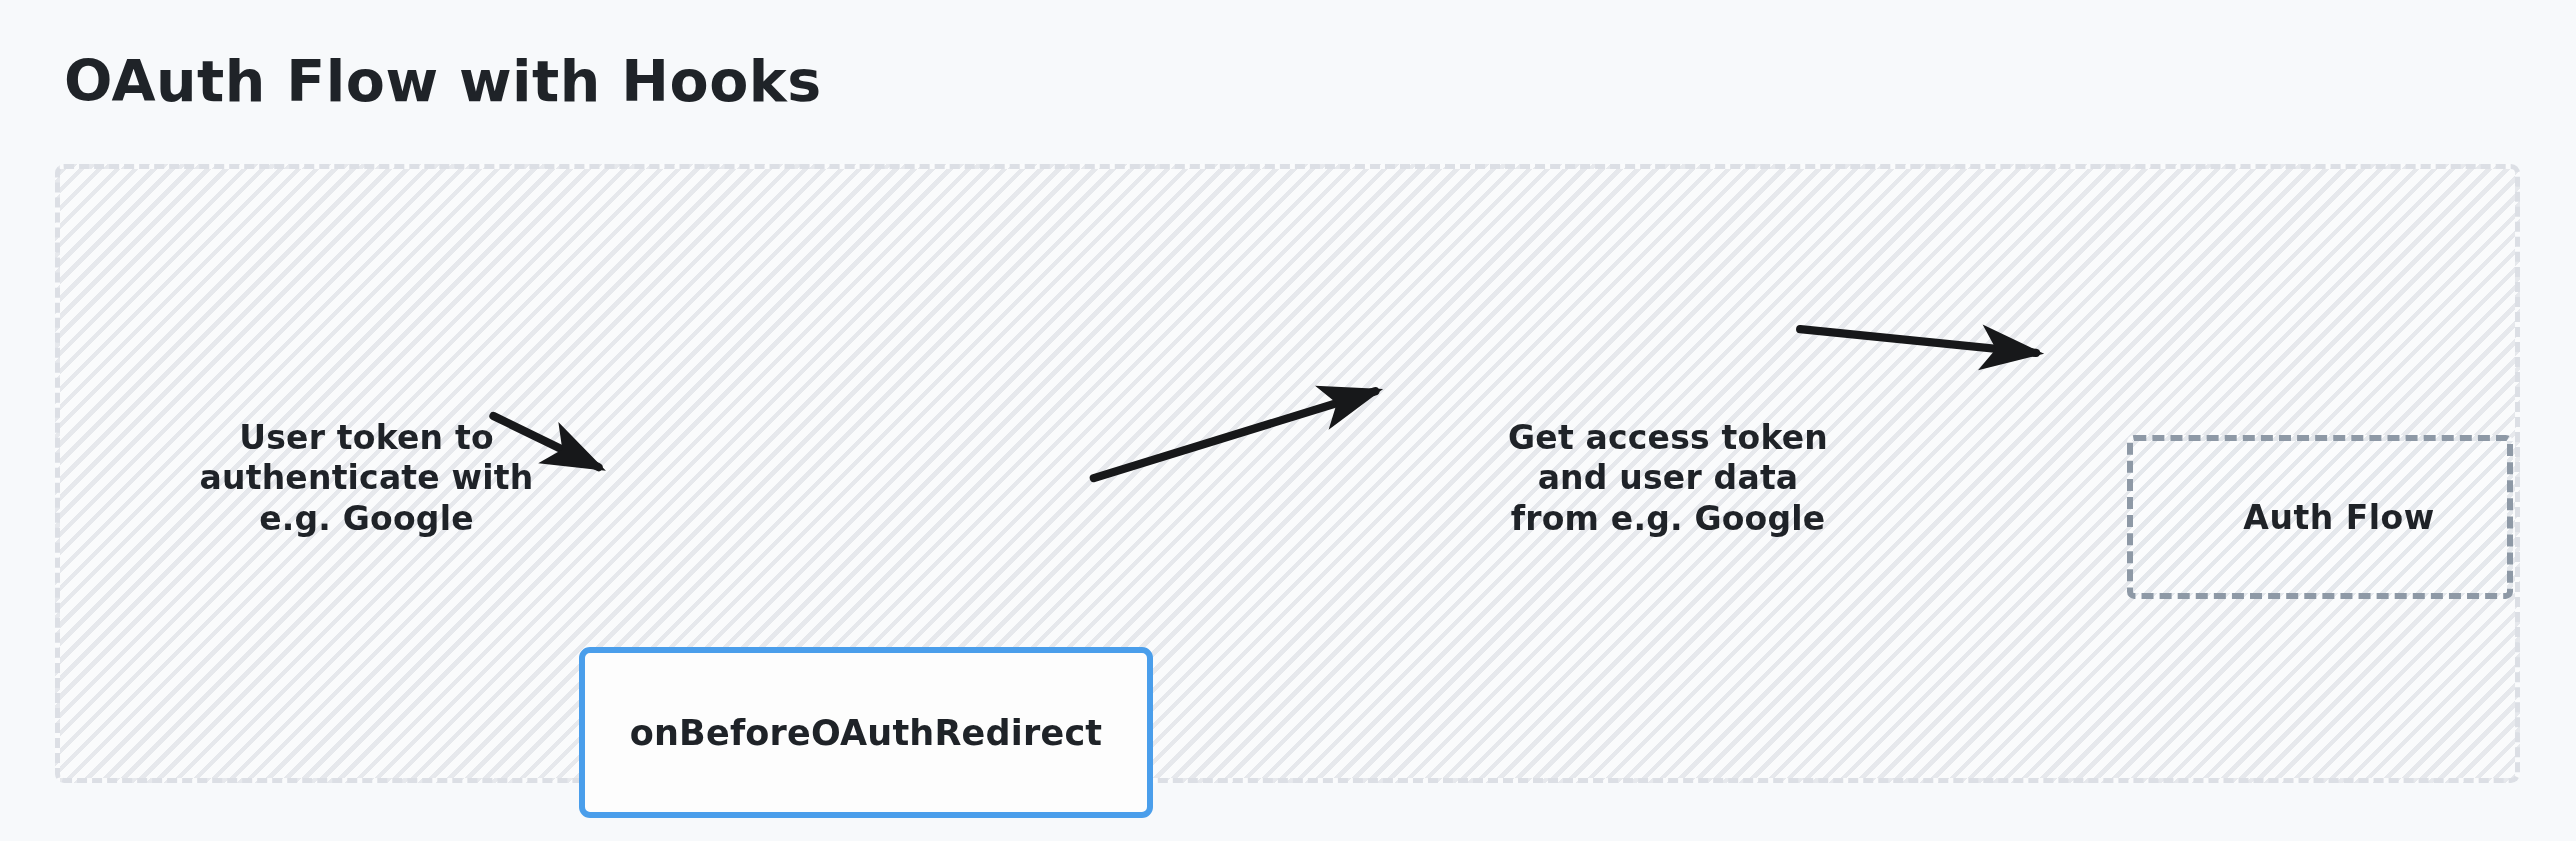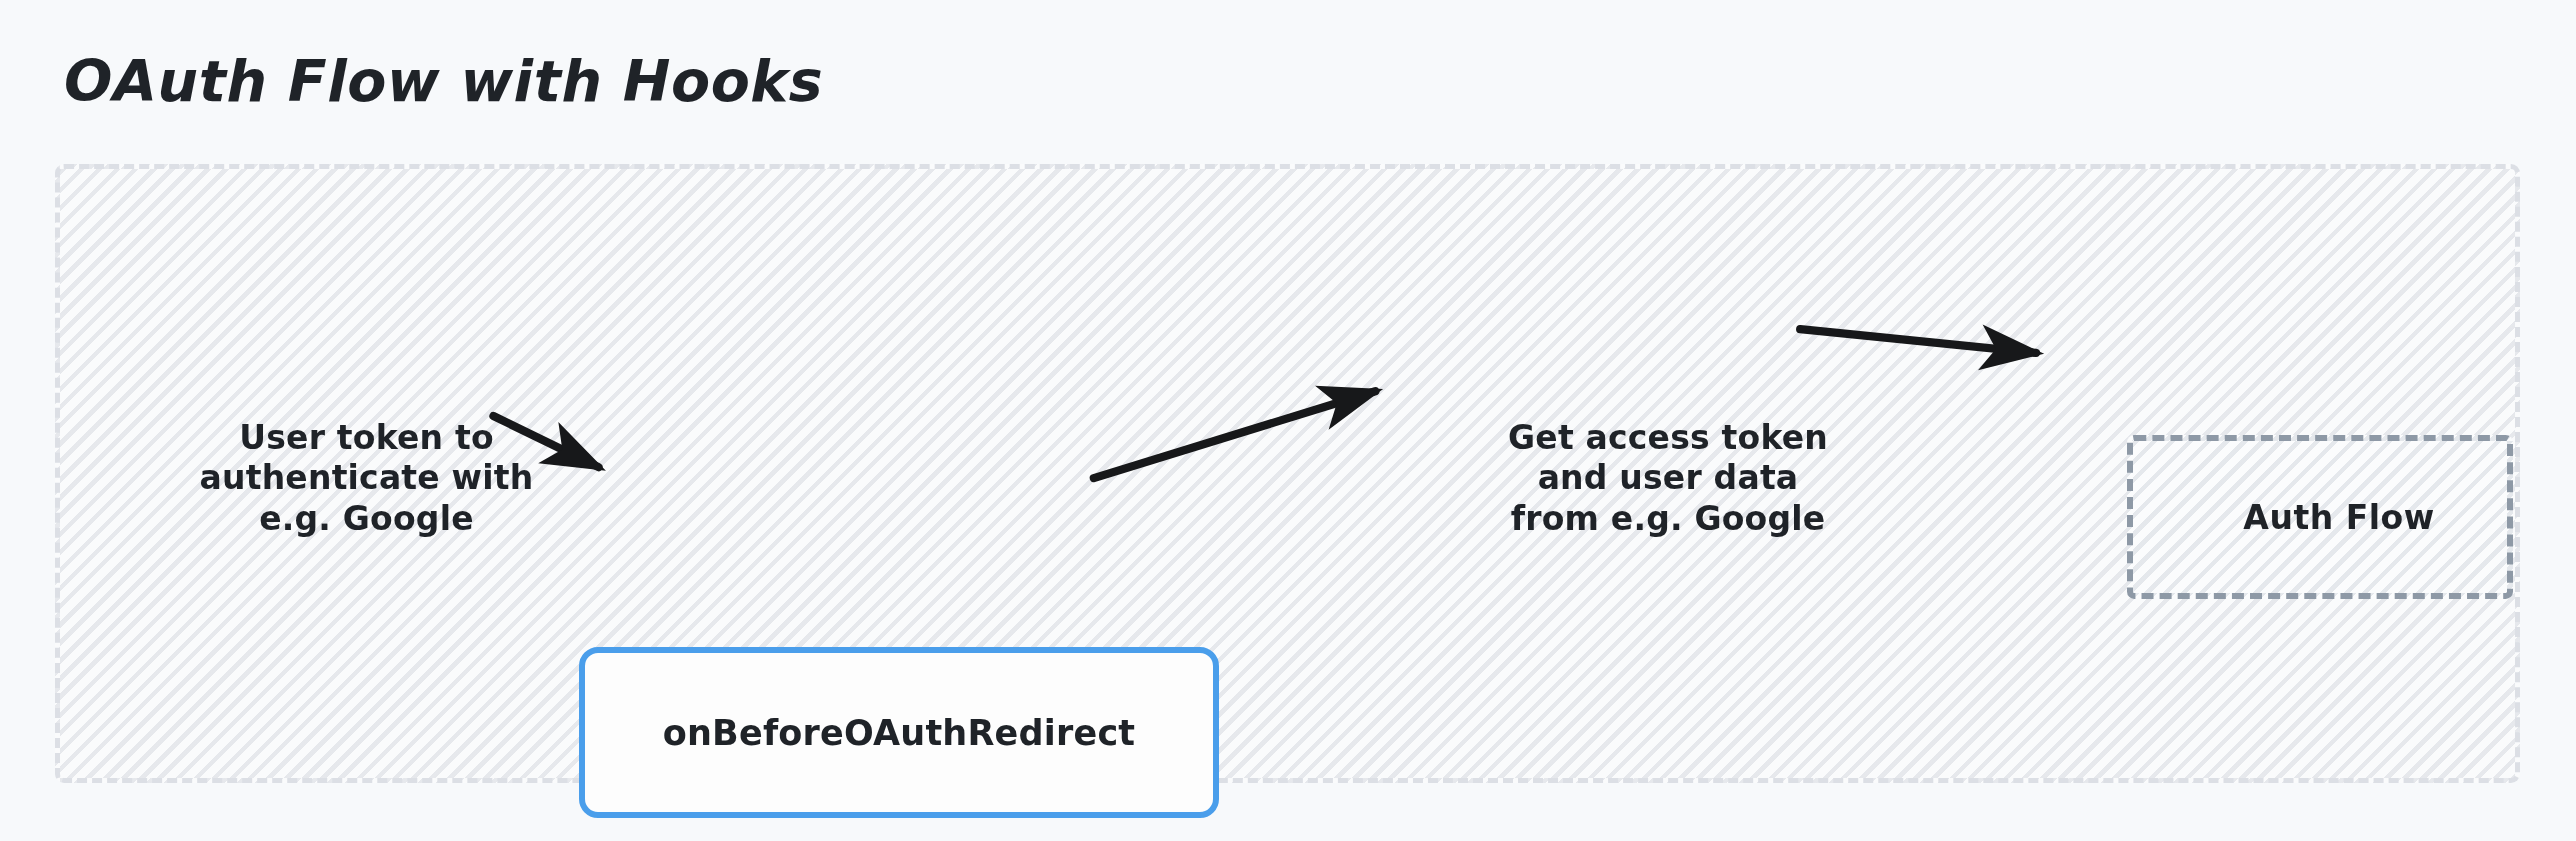--- a/index.html
+++ b/index.html
@@ -24,21 +24,20 @@
     position: absolute;
     left: 64px;
     top: 53px;
     font-family: "DejaVu Sans", sans-serif;
     font-size: 57px;
     font-weight: 700;
     letter-spacing: 0.5px;
     color: #1f2328;
     white-space: nowrap;
     line-height: 1;
-    font-style: italic;
   }
 
   
   #flow-container {
     position: absolute;
     left: 55px;
     top: 164px;
     width: 2465px;
     height: 619px;
     box-sizing: border-box;
@@ -86,25 +85,25 @@
     color: #1f2328;
     letter-spacing: 0.5px;
     white-space: nowrap;
   }
 
   
   #hook-node {
     position: absolute;
     left: 519px;
     top: 478px;
-    width: 640px;
+    width: 574px;
     height: 171px;
     box-sizing: border-box;
     border: 6.4px solid #4a9eeb;
-    border-radius: 19px;
+    border-radius: 11px;
     background: #fdfdfd;
     display: flex;
     align-items: center;
     justify-content: center;
   }
   #hook-node-label {
     font-family: "DejaVu Sans", sans-serif;
     font-size: 35px;
     font-weight: 700;
     color: #1f2328;

